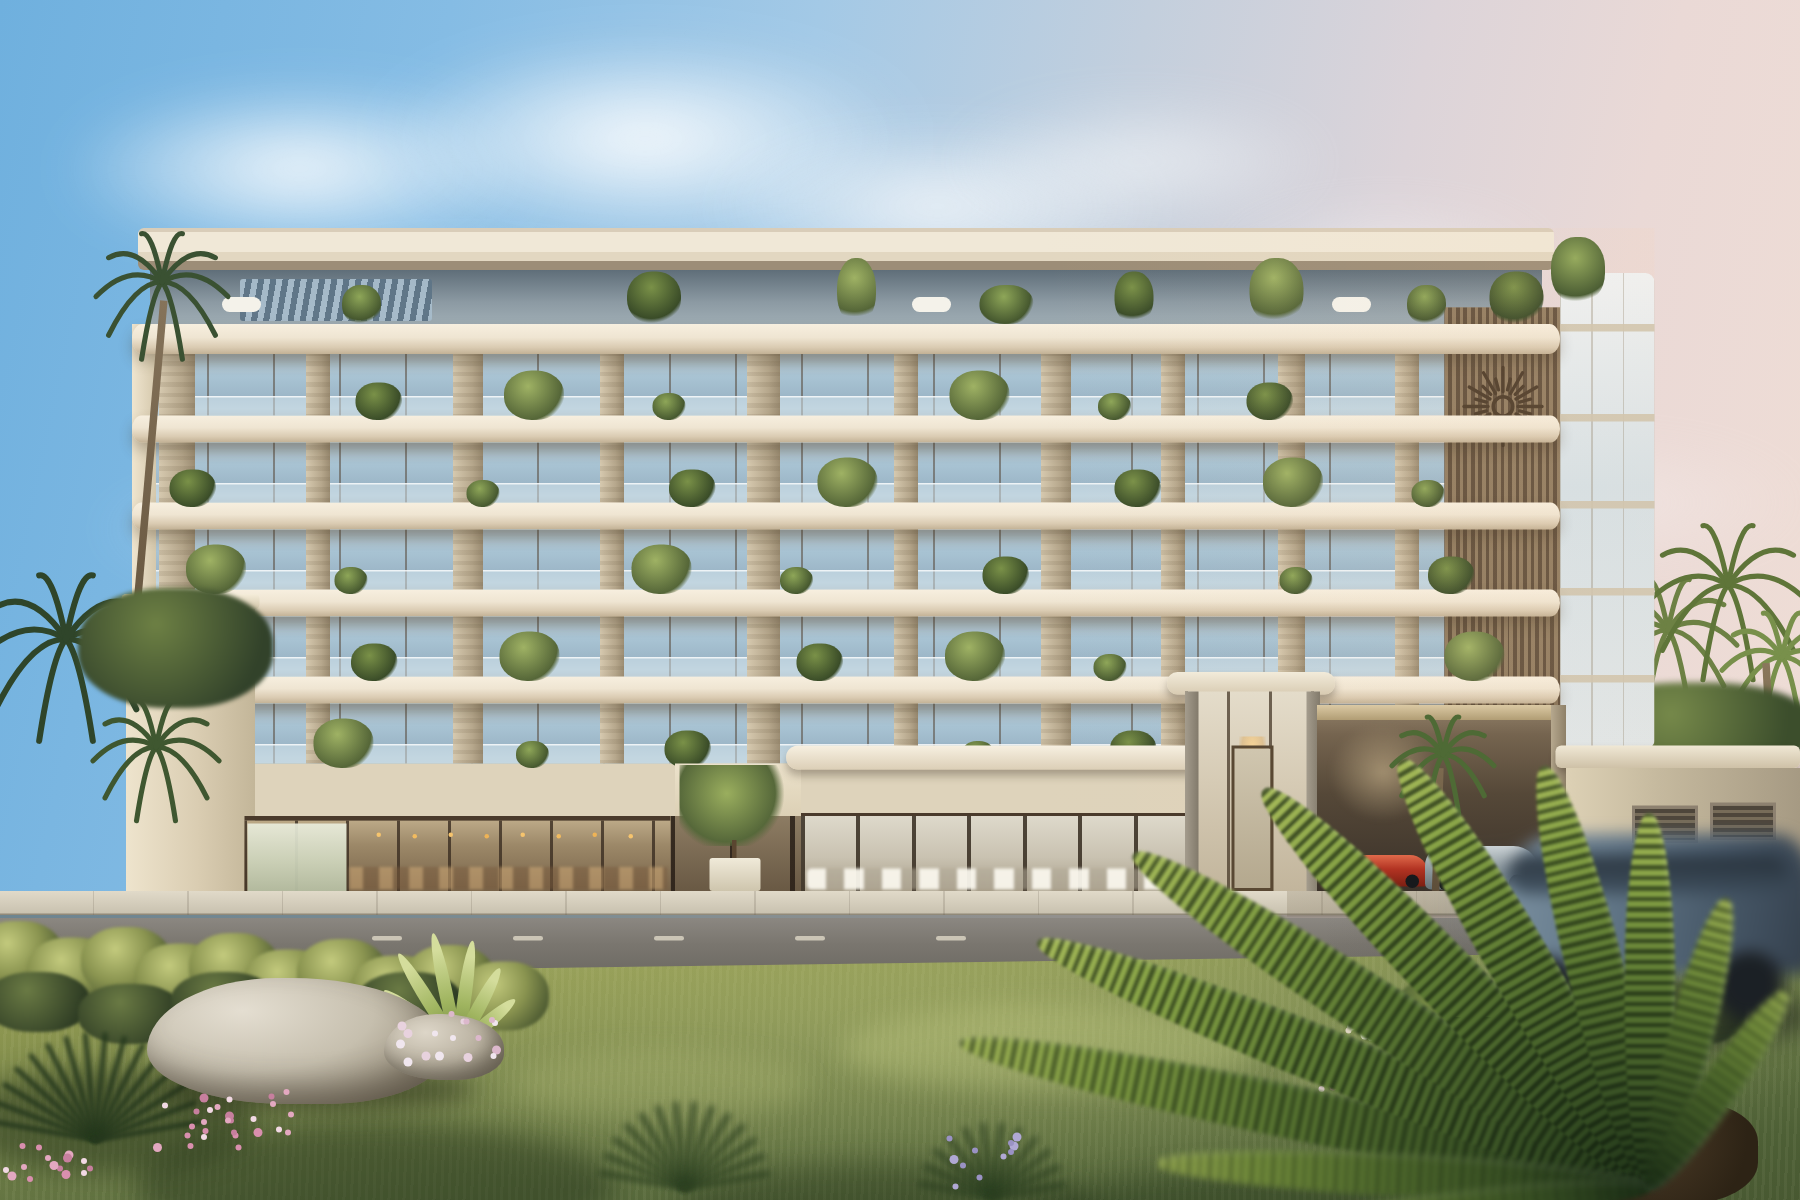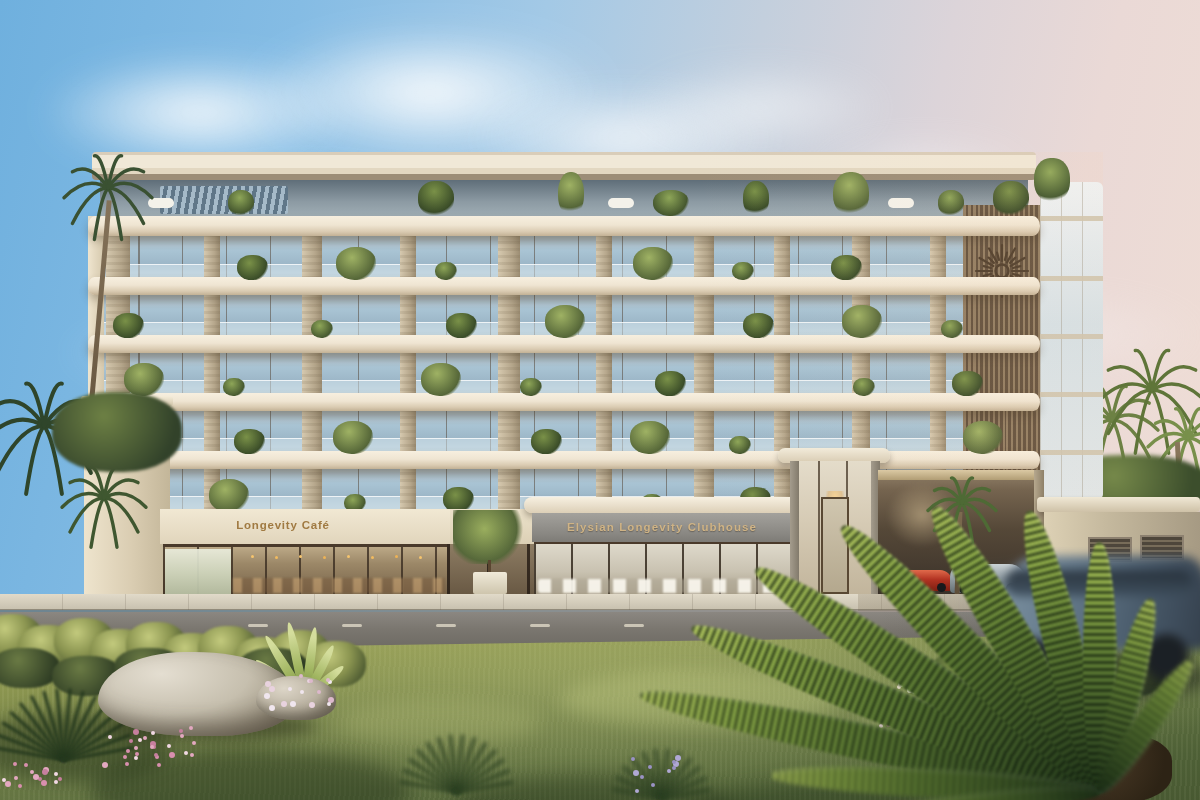--- a/index.html
+++ b/index.html
@@ -279,38 +279,32 @@
       <div class="plant" style="position: absolute; left: 745px; top: 20px; width: 36px; height: 44px; background: radial-gradient(circle at 45% 30%, rgb(159, 178, 100), rgb(85, 102, 56) 66%, rgba(0, 0, 0, 0) 76%);"></div>
       <div class="plant" style="position: absolute; left: 850px; top: 38px; width: 26px; height: 26px; background: radial-gradient(circle at 45% 30%, rgb(142, 166, 88), rgb(70, 88, 47) 66%, rgba(0, 0, 0, 0) 76%);"></div>
       <div class="plant" style="position: absolute; left: 905px; top: 29px; width: 36px; height: 35px; background: radial-gradient(circle at 45% 30%, rgb(122, 145, 72), rgb(58, 76, 40) 66%, rgba(0, 0, 0, 0) 76%);"></div>
       <div style="position: absolute; left: 600px; top: 0px; width: 415px; height: 444px; pointer-events: none; background: linear-gradient(90deg, rgba(0, 0, 0, 0), rgba(255, 205, 160, 0.09));"></div>
     </div>
 
   <div id="ground">
     <div id="left-wall">
         <div class="cap"></div>
       </div>
-    <div id="cafe-fascia">
-      <span id="cafe-sign">Longevity Café</span>
-    </div>
     <div id="cafe-front">
       <div class="display"></div>
       <div class="lights"></div>
       <div class="furn"></div>
     </div>
     <div id="mid-fascia"></div>
     <div id="midbay">
       <div class="tree"></div>
       <div class="trunkk"></div>
       <div class="planter"></div>
     </div>
     <div id="club-canopy"></div>
-    <div id="club-fascia">
-      <span id="club-sign">Elysian Longevity Clubhouse</span>
-    </div>
     <div id="club-front">
       <div class="furn2"></div>
     </div>
     <div id="lobby-canopy"></div>
     <div id="lobby">
       <div class="pl"></div>
       <div class="pr"></div>
       <div class="chand"></div>
       <div class="door"></div>
     </div>

